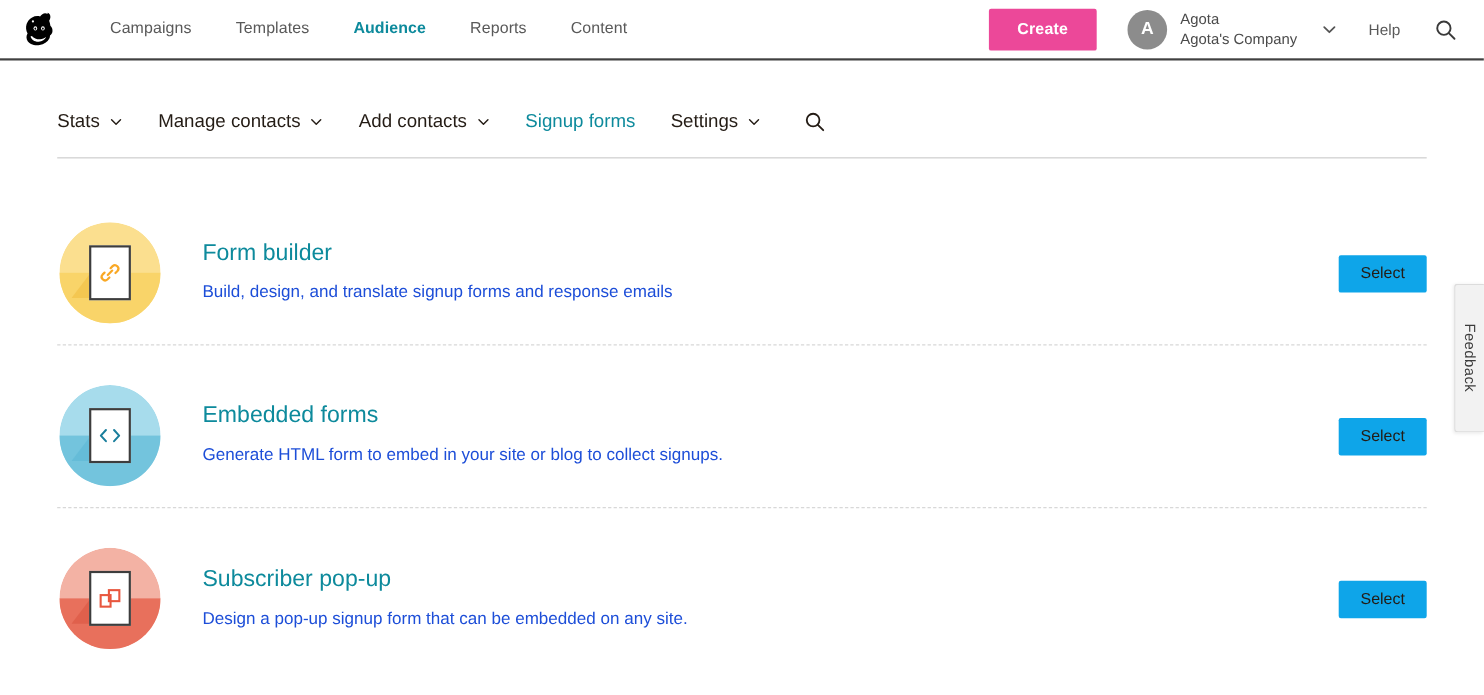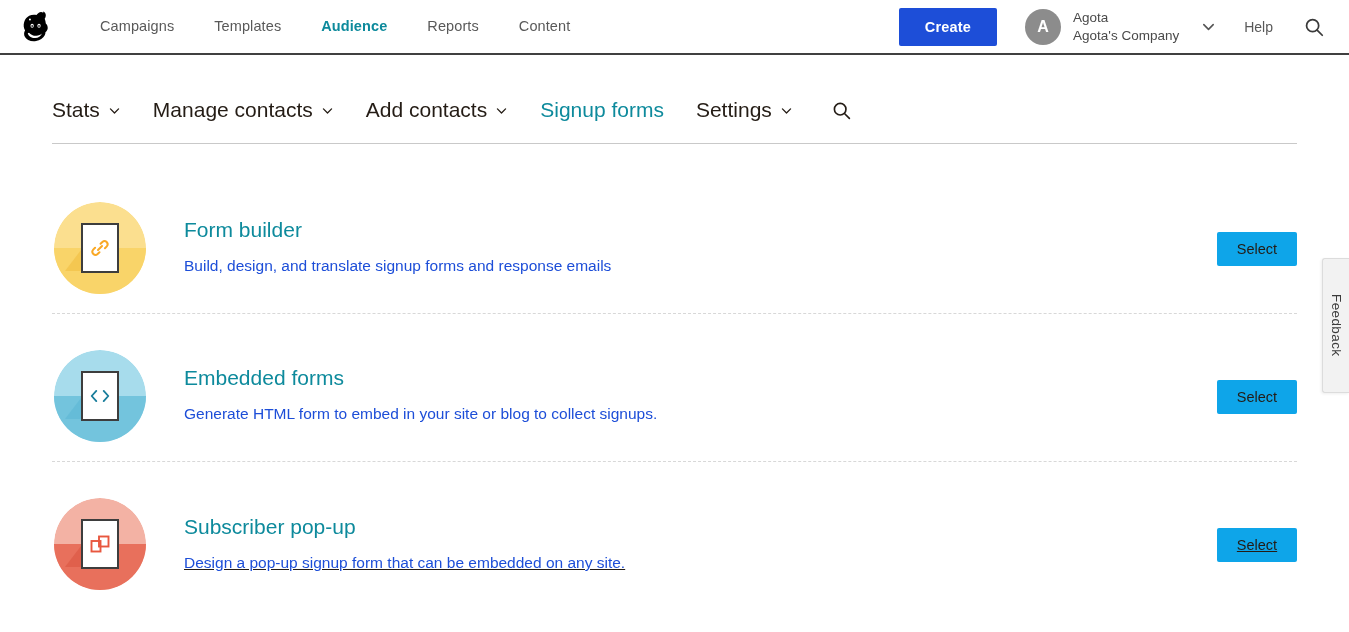--- a/index.html
+++ b/index.html
@@ -63,21 +63,21 @@
 
   .topbar-right {
     margin-left: auto;
     display: flex;
     align-items: center;
     height: 100%;
     padding-right: 18px;
   }
 
   .create-btn {
-    background: #1d4ed8;
+    background: #ec4899;
     color: #ffffff;
     font-size: 14.5px;
     font-weight: bold;
     border: none;
     border-radius: 2px;
     padding: 11px 26px;
     cursor: pointer;
     font-family: inherit;
     letter-spacing: 0.2px;
   }
@@ -136,21 +136,21 @@
 
   .subnav {
     display: flex;
     align-items: center;
     height: 88px;
     padding-top: 22px;
   }
   .subnav-item {
     display: flex;
     align-items: center;
-    font-size: 21px;
+    font-size: 17px;
     color: #241c15;
     margin-right: 32px;
     cursor: pointer;
     white-space: nowrap;
   }
   .subnav-item.active { color: #0d8a9c; }
   .subnav-caret {
     margin-left: 8px;
     display: inline-flex;
     align-items: center;
@@ -170,21 +170,21 @@
   
   .list { padding-top: 22px; }
 
   .row {
     display: flex;
     align-items: center;
     height: 148px;
     border-bottom: 1px dashed #d8d8d8;
     position: relative;
   }
-  .row:last-child { border-bottom: none; text-decoration: underline; }
+  .row:last-child { border-bottom: none; }
 
   .row-icon {
     width: 92px;
     height: 92px;
     flex: 0 0 auto;
     margin-top: 16px;
     margin-left: 2px;
     position: relative;
     border-radius: 50%;
     overflow: hidden;

